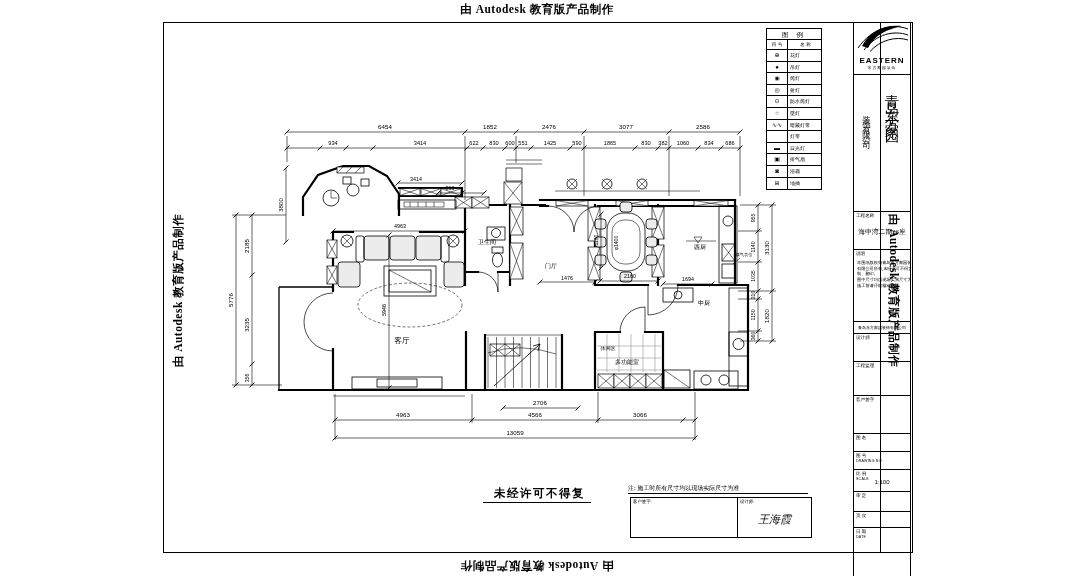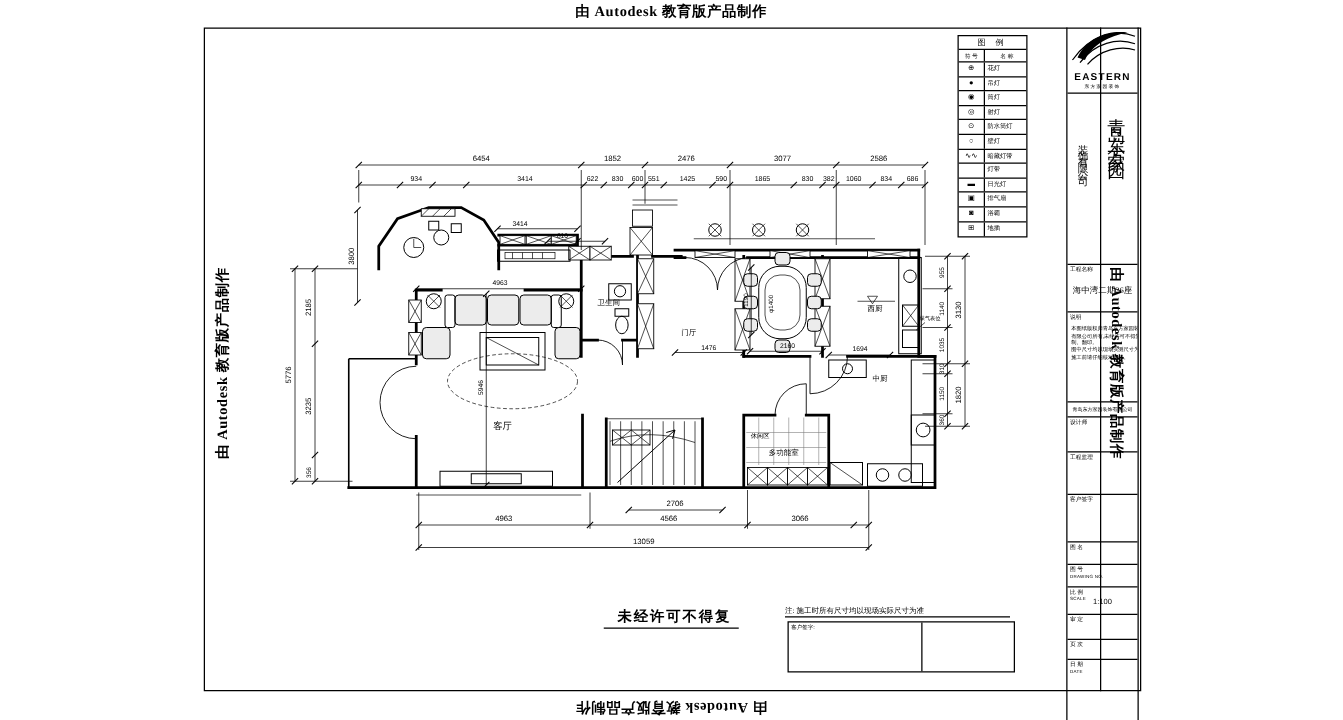--- a/index.html
+++ b/index.html
@@ -538,13 +538,17 @@
 </div>
 
 <div class="abs" id="drawing-title">未经许可不得复</div>
 <div class="abs" id="title-underline"></div>
 <div class="abs" id="plan-note">注: 施工时所有尺寸均以现场实际尺寸为准</div>
 <div class="abs" id="note-underline"></div>
 <div class="abs" id="sign-table">
   <div id="sign-client">
     <span class="sign-label">客户签字:</span>
   </div>
+  <div id="sign-designer">
+    <span class="sign-label">设计师:</span>
+    <div id="designer-name">王海霞</div>
+  </div>
 </div>
 
 </body></html>

